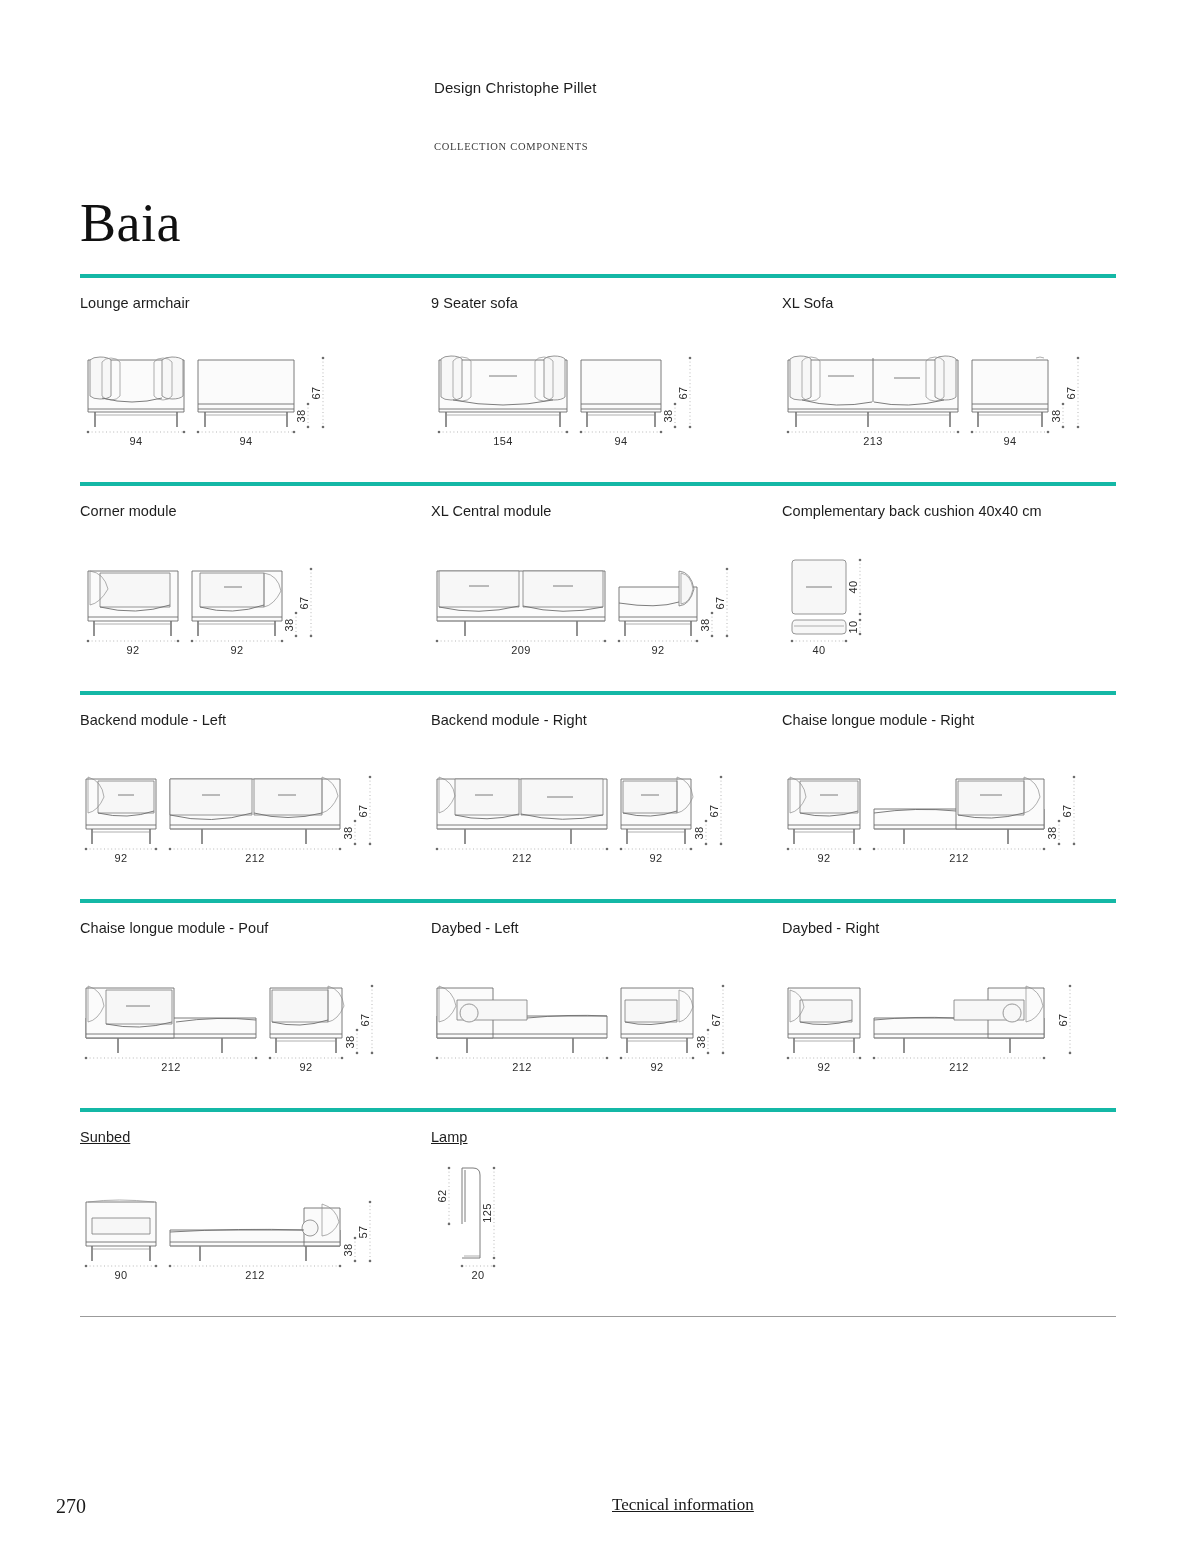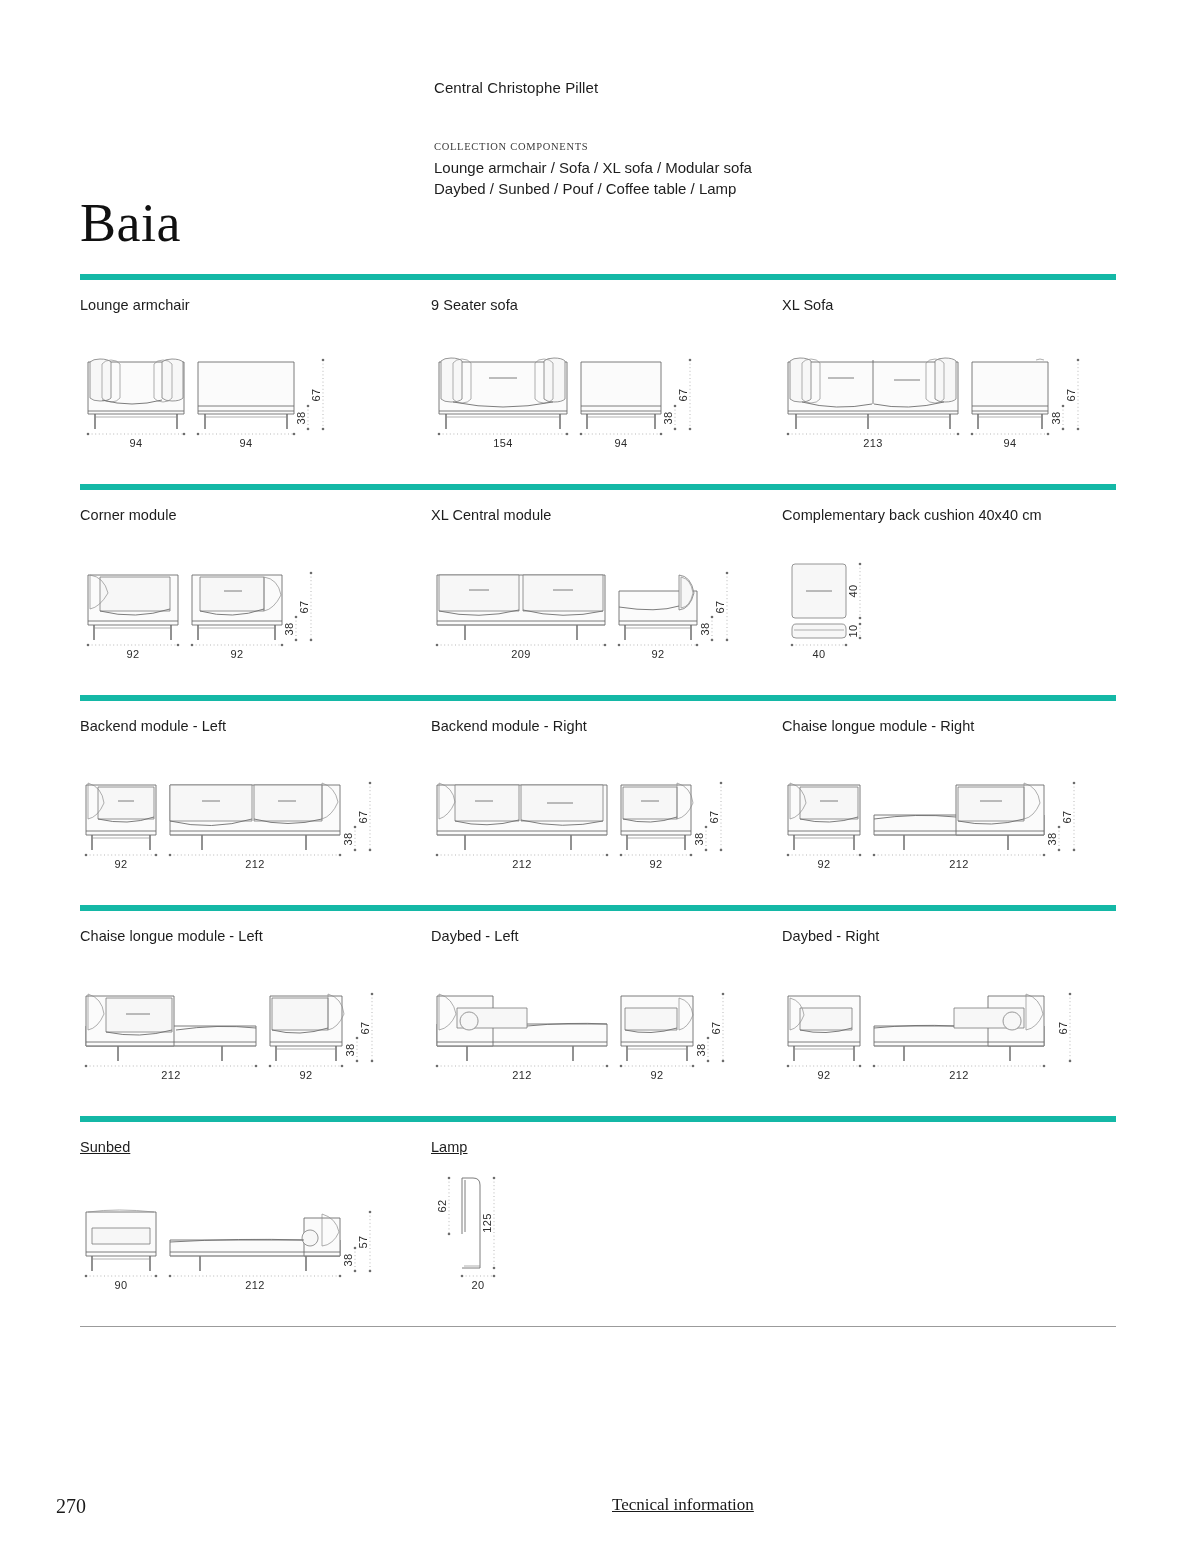--- a/index.html
+++ b/index.html
@@ -58,21 +58,21 @@
   }
 
   
   .sheet {
     position: absolute;
     left: 80px;
     top: 274px;
     width: 1036px;
   }
   .row {
-    border-top: 6px solid #14b8a6;
+    border-top: 4px solid #14b8a6;
     display: flex;
     position: relative;
   }
   .row:last-child { border-bottom: 1px solid #9b9b9b; text-decoration: underline; }
   .cell {
     width: 351px;
     box-sizing: border-box;
     padding: 0;
     position: relative;
   }
@@ -124,26 +124,22 @@
     font-family: "Liberation Serif", serif;
     font-size: 17px;
     color: #1a1a1a;
     text-decoration: underline;
   }
 </style>
 </head>
 <body>
 
 <div class="header-block">
-  <div class="designer">Central Christophe Pillet</div>
+  <div class="designer">Design Christophe Pillet</div>
   <div class="cc-label">COLLECTION COMPONENTS</div>
-  <div class="cc-lines">
-    <div>Lounge armchair / Sofa / XL sofa / Modular sofa</div>
-    <div>Daybed / Sunbed / Pouf / Coffee table / Lamp</div>
-  </div>
 </div>
 
 <div class="collection-title">Baia</div>
 
 <div class="sheet">
 
   <div class="row row-tall">
     <div class="cell c1">
       <div class="cell-title">Lounge armchair</div>
       <div class="figure">
@@ -589,21 +585,21 @@
               <circle class="dimtick" cx="292" cy="115" r="1.3"></circle>
             <text class="dimtxt-v" x="289" y="82" text-anchor="middle" transform="rotate(-90 289 82)">67</text>
           </g>
         </svg>
       </div>
     </div>
   </div>
 
   <div class="row row-tall">
     <div class="cell c1">
-      <div class="cell-title">Chaise longue module - Left</div>
+      <div class="cell-title">Chaise longue module - Pouf</div>
       <div class="figure">
         <svg width="330" height="130" viewBox="0 0 330 130">
           <g>
             <path class="fill-b" d="M6 80 L6 100 L176 100 L176 80 Z"></path>
             <path class="fill-b" d="M6 50 L94 50 L94 100 L6 100 Z"></path>
             <path class="fill-c" d="M26 52 L92 52 L92 86 L26 86 Z"></path>
             <path class="ln-l" d="M8 48 q14 4 16 20 q-6 14 -16 16 Z"></path>
             <path class="ln" d="M26 86 q34 7 66 -2"></path>
             <path class="ln" d="M96 84 q42 -6 80 -2"></path>
             <path class="ln" d="M46 68 L70 68"></path>

